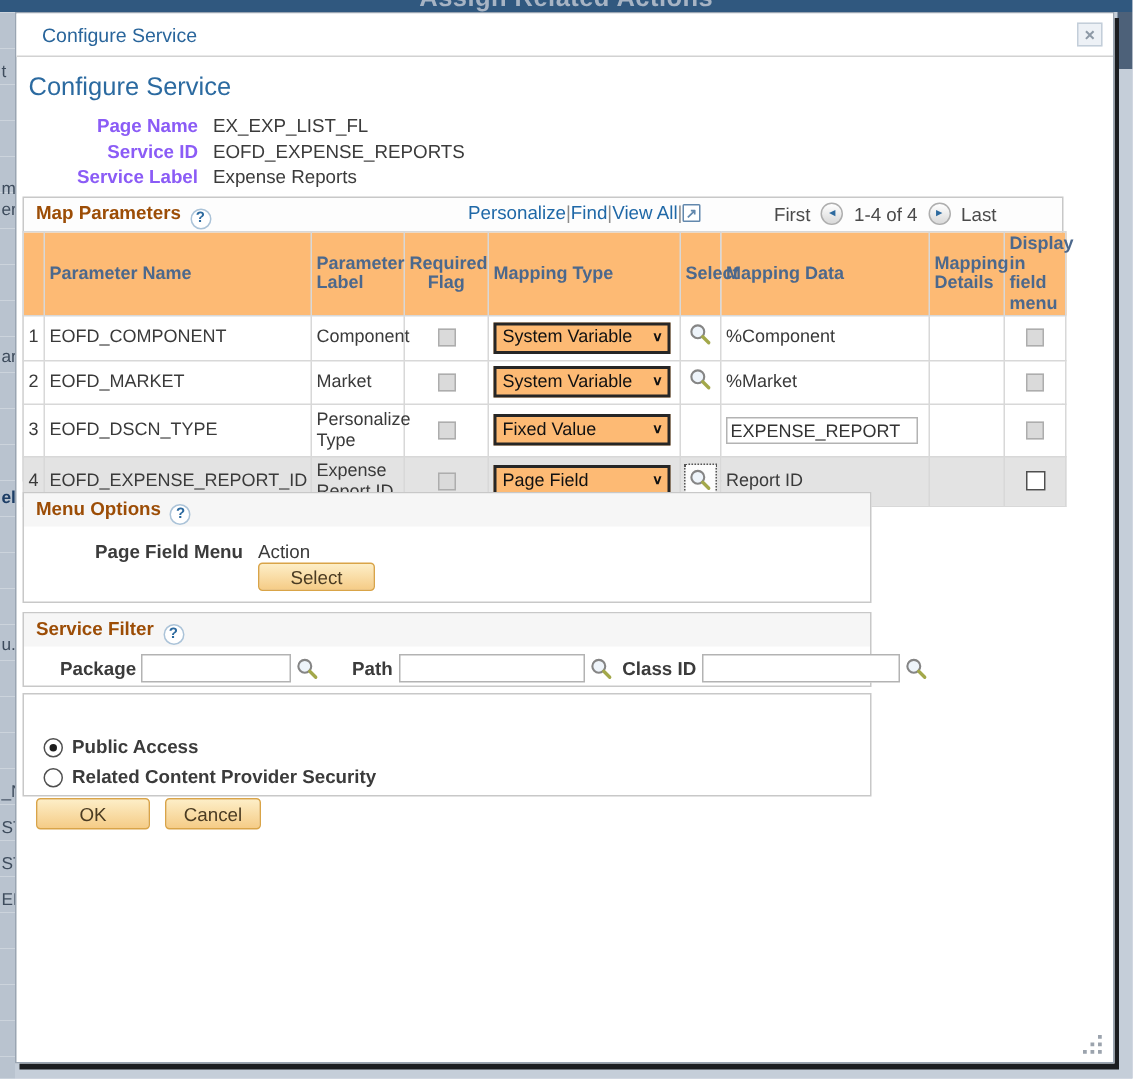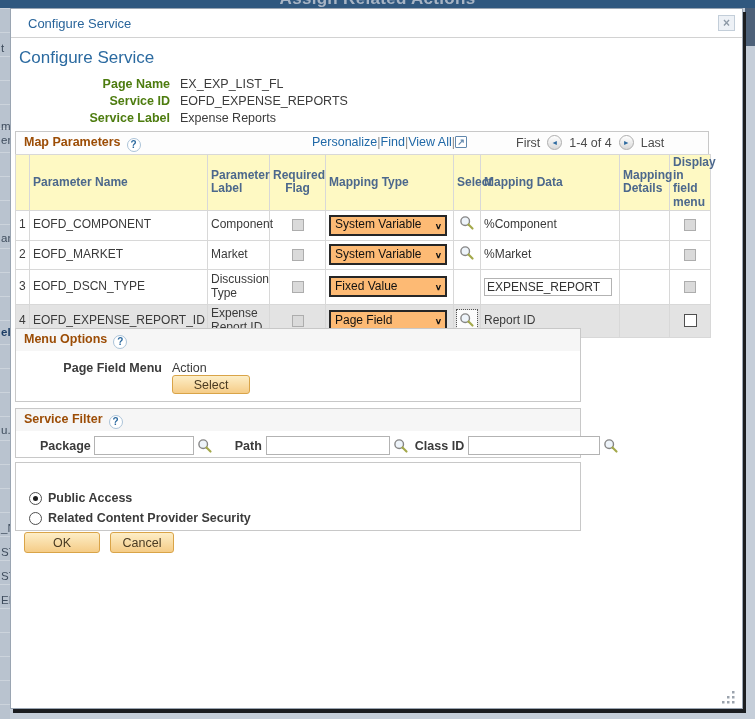--- a/index.html
+++ b/index.html
@@ -18,41 +18,41 @@
 
   
   .modal{position:absolute;left:10px;top:8px;width:733px;height:701px;background:#fff;border:1px solid #9aa5b2;box-shadow:3px 4px 0 0 #1b1d20;z-index:2;}
   .titlebar{position:absolute;left:0;top:0;width:100%;height:29px;border-bottom:1px solid #d2d2d2;background:#fff;}
   .titlebar .mt{position:absolute;left:17px;top:7px;font-size:13px;color:#29659b;}
   .closebtn{position:absolute;right:7px;top:6px;width:17px;height:16px;border:1px solid #c3ced9;background:#edf1f6;color:#8d99a6;font-size:12px;line-height:13px;text-align:center;font-weight:bold;cursor:default;}
   .heading{position:absolute;left:8px;top:39px;font-size:17px;color:var(--heading-blue,#2b6aa0);}
 
   .info{position:absolute;left:0;top:66px;}
   .irow{display:flex;height:17px;align-items:center;}
-  .il{width:121px;text-align:right;font-size:12.5px;font-weight:bold;color:#4d7c0f;margin-left:38px;}
+  .il{width:121px;text-align:right;font-size:12.5px;font-weight:bold;color:#8b5cf6;}
   .iv{margin-left:10px;font-size:12.5px;color:#3b3b3b;}
 
   .box{position:absolute;border:1px solid #c8c8c8;background:#fff;}
   #mapBox{left:4px;top:122px;width:694px;height:190px;}
   #menuBox{left:4px;top:319px;width:566px;height:74px;}
   #filterBox{left:4px;top:399px;width:566px;height:50px;}
   #secBox{left:4px;top:453px;width:566px;height:69px;}
   .bhead{position:relative;height:22px;background:#f6f6f6;}
   #mapBox .bhead{background:#fdfdfd;}
   .btitle{position:absolute;left:8px;top:3px;font-size:12.5px;font-weight:bold;color:var(--accent-orange,#9c4d06);white-space:nowrap;}
   .help{display:inline-block;width:14px;height:14px;border:1px solid #abc3d8;border-radius:50%;background:#fff;color:#2d6a9f;font-size:10px;line-height:12px;text-align:center;margin-left:6px;vertical-align:-2px;font-weight:bold;}
 
   .gridtools{position:absolute;left:296px;top:3px;font-size:12.5px;color:#8a8a8a;display:flex;align-items:center;}
   .gl{color:var(--link-blue,#1f68a7);}
   .popicon{display:inline-block;width:12px;height:12px;border:1px solid #6288ad;color:#6288ad;font-size:9px;line-height:10px;text-align:center;font-weight:bold;border-radius:1px;background:#fff;}
   .pager{position:absolute;left:500px;top:3px;display:flex;align-items:center;gap:7px;font-size:12.5px;color:#4a4a4a;}
   .pbtn{width:15px;height:15px;border:1px solid #aeaeae;border-radius:50%;background:linear-gradient(#ffffff,#d9d9d9);color:#2d6a9f;font-size:7px;line-height:13px;text-align:center;}
 
   table#ptable{position:absolute;left:-1px;top:22px;width:695px;border-collapse:collapse;table-layout:fixed;}
-  #ptable th{background:#fef9c3;color:var(--table-header-text,#4c688c);font-size:12px;font-weight:bold;text-align:left;padding:1px 3px;border:1px solid #d8d8d8;height:38px;vertical-align:middle;line-height:1.1;}
+  #ptable th{background:#fdba74;color:var(--table-header-text,#4c688c);font-size:12px;font-weight:bold;text-align:left;padding:1px 3px;border:1px solid #d8d8d8;height:38px;vertical-align:middle;line-height:1.1;}
   #ptable th.ctr{text-align:center;}
   #ptable td{font-size:12px;color:#3a3a3a;padding:1px 3px;border:1px solid #d8d8d8;vertical-align:middle;background:#fff;line-height:1.15;}
   #ptable td.ctr{text-align:center;}
   #ptable tbody tr:nth-child(1){height:30px;}
   #ptable tbody tr:nth-child(2){height:29px;}
   #ptable tbody tr:nth-child(3){height:35px;}
   #ptable tbody tr:nth-child(4){height:33px;}
   #ptable tr.sel td{background:var(--selected-row,#e3e3e3);}
 
   .cb{display:inline-block;width:12px;height:12px;background:#dadada;border:1px solid #adadad;vertical-align:middle;}
@@ -206,21 +206,21 @@
                     <circle cx="6.2" cy="6.2" r="4.3" fill="#eef4fa" stroke="#858585" stroke-width="1.4"></circle>
                     <line x1="9.5" y1="9.5" x2="13.5" y2="13.5" stroke="#a3a84a" stroke-width="2.2" stroke-linecap="round"></line>
                   </svg></span></td>
               <td>%Market</td>
               <td></td>
               <td class="ctr"><span class="cb"></span></td>
             </tr>
             <tr>
               <td>3</td>
               <td>EOFD_DSCN_TYPE</td>
-              <td>Discussion Type</td>
+              <td>Personalize Type</td>
               <td class="ctr"><span class="cb"></span></td>
               <td><span class="psel">
                   <span class="pt">Fixed Value</span>
                   <span class="chev">∨</span>
                 </span></td>
               <td class="ctr"></td>
               <td><input class="tin" type="text" value="EXPENSE_REPORT" style=""></td>
               <td></td>
               <td class="ctr"><span class="cb"></span></td>
             </tr>

